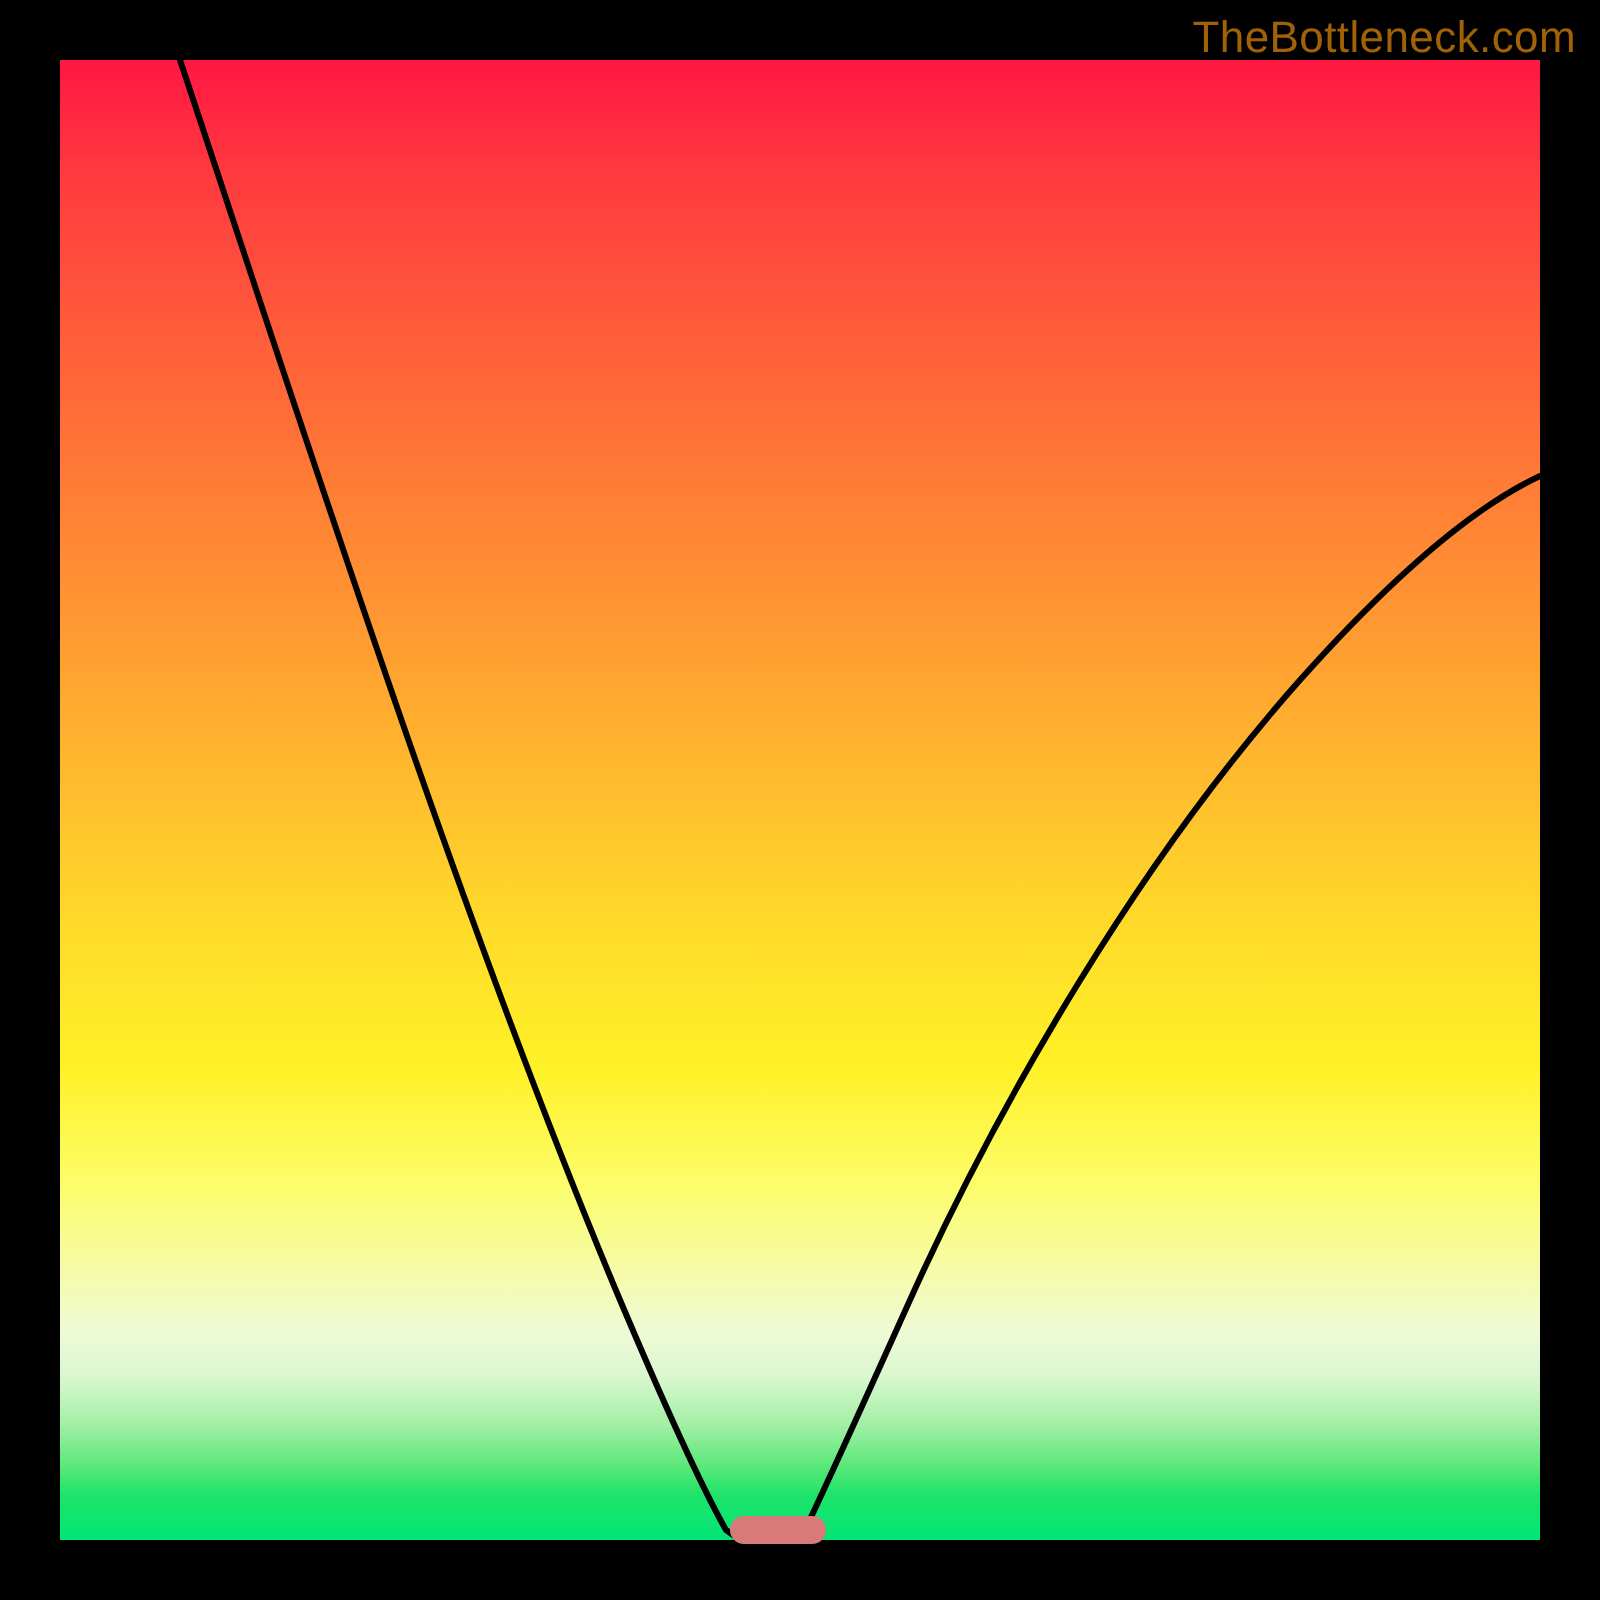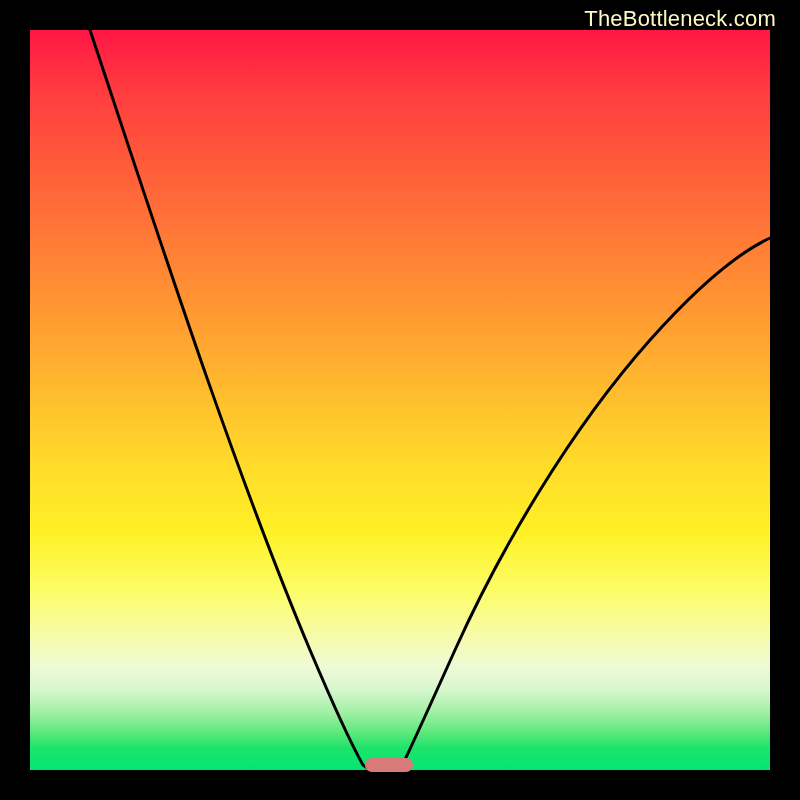--- a/index.html
+++ b/index.html
@@ -41,22 +41,22 @@
       #d9f7cf 89%,
       #a6f0a8 92%,
       #5be87a 95%,
       #1ee36a 97%,
       #00e676 100%
     );
   }
   .watermark {
     position: absolute;
     top: 6px;
-    right: 24px;
-    color: #fef9c3;
+    right: 12px;
+    color: #a16207;
     font-size: 22px;
     font-weight: 500;
     letter-spacing: 0.2px;
     user-select: none;
   }
   svg.curve {
     position: absolute;
     top: 30px;
     left: 30px;
     width: 740px;

